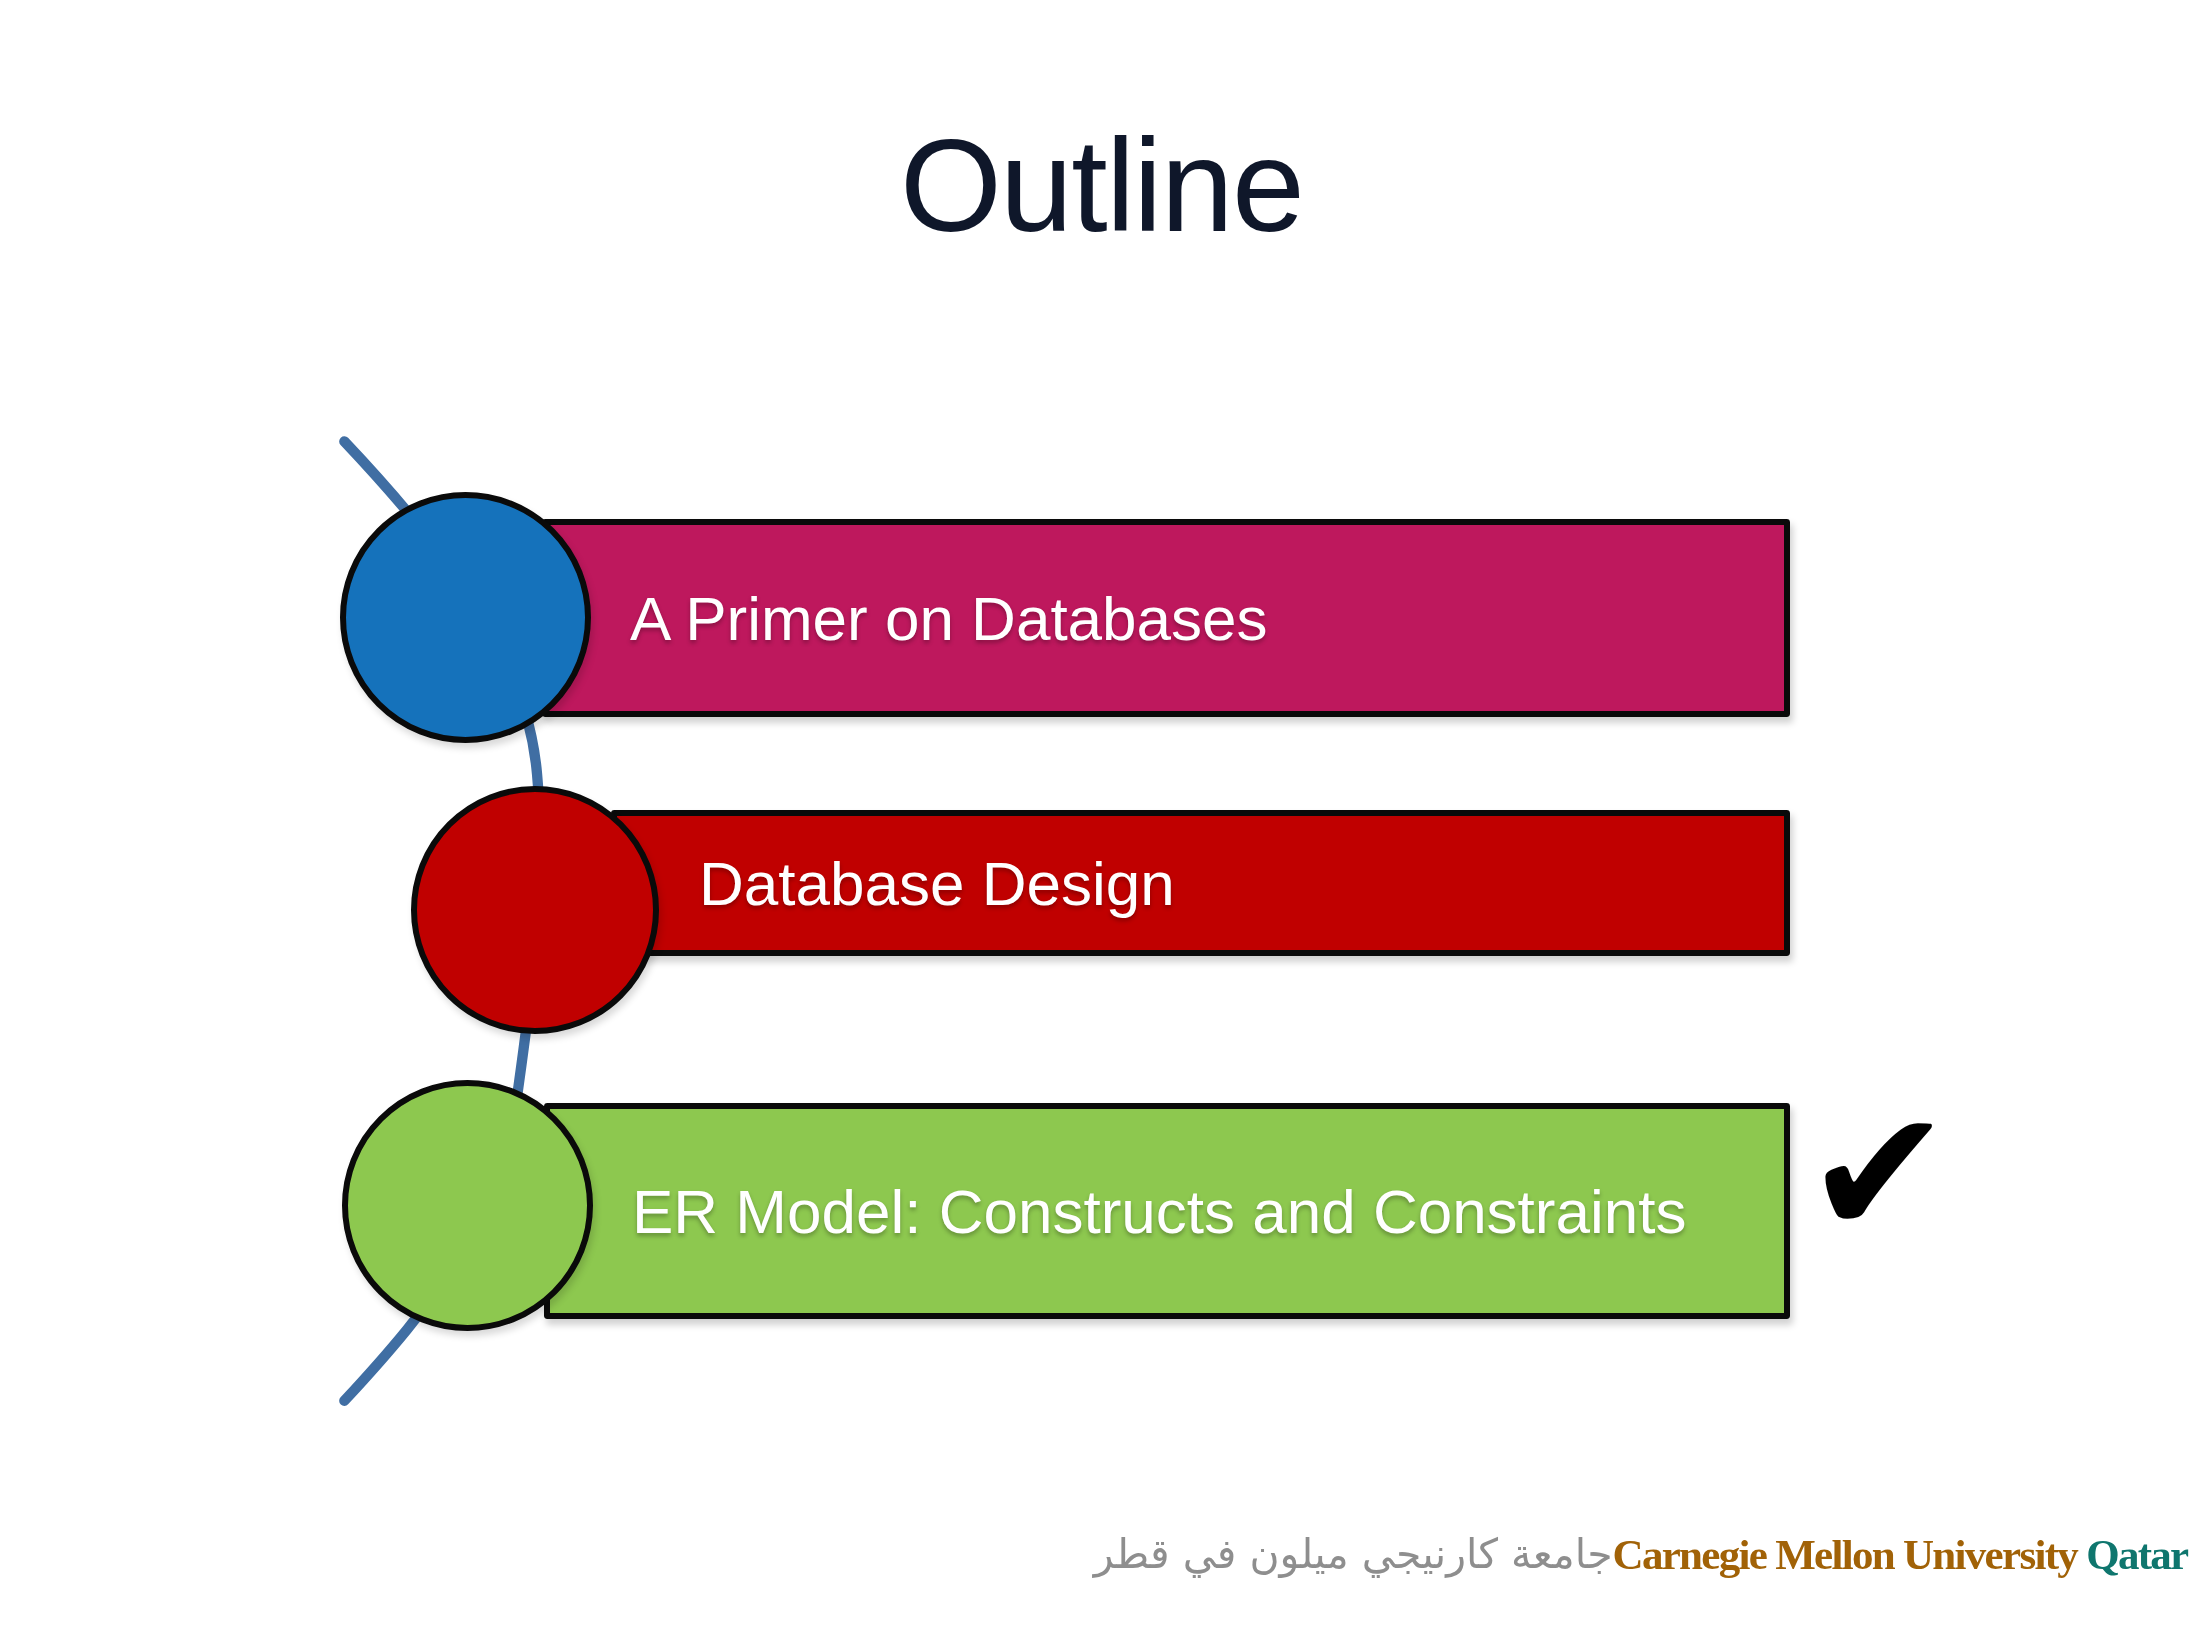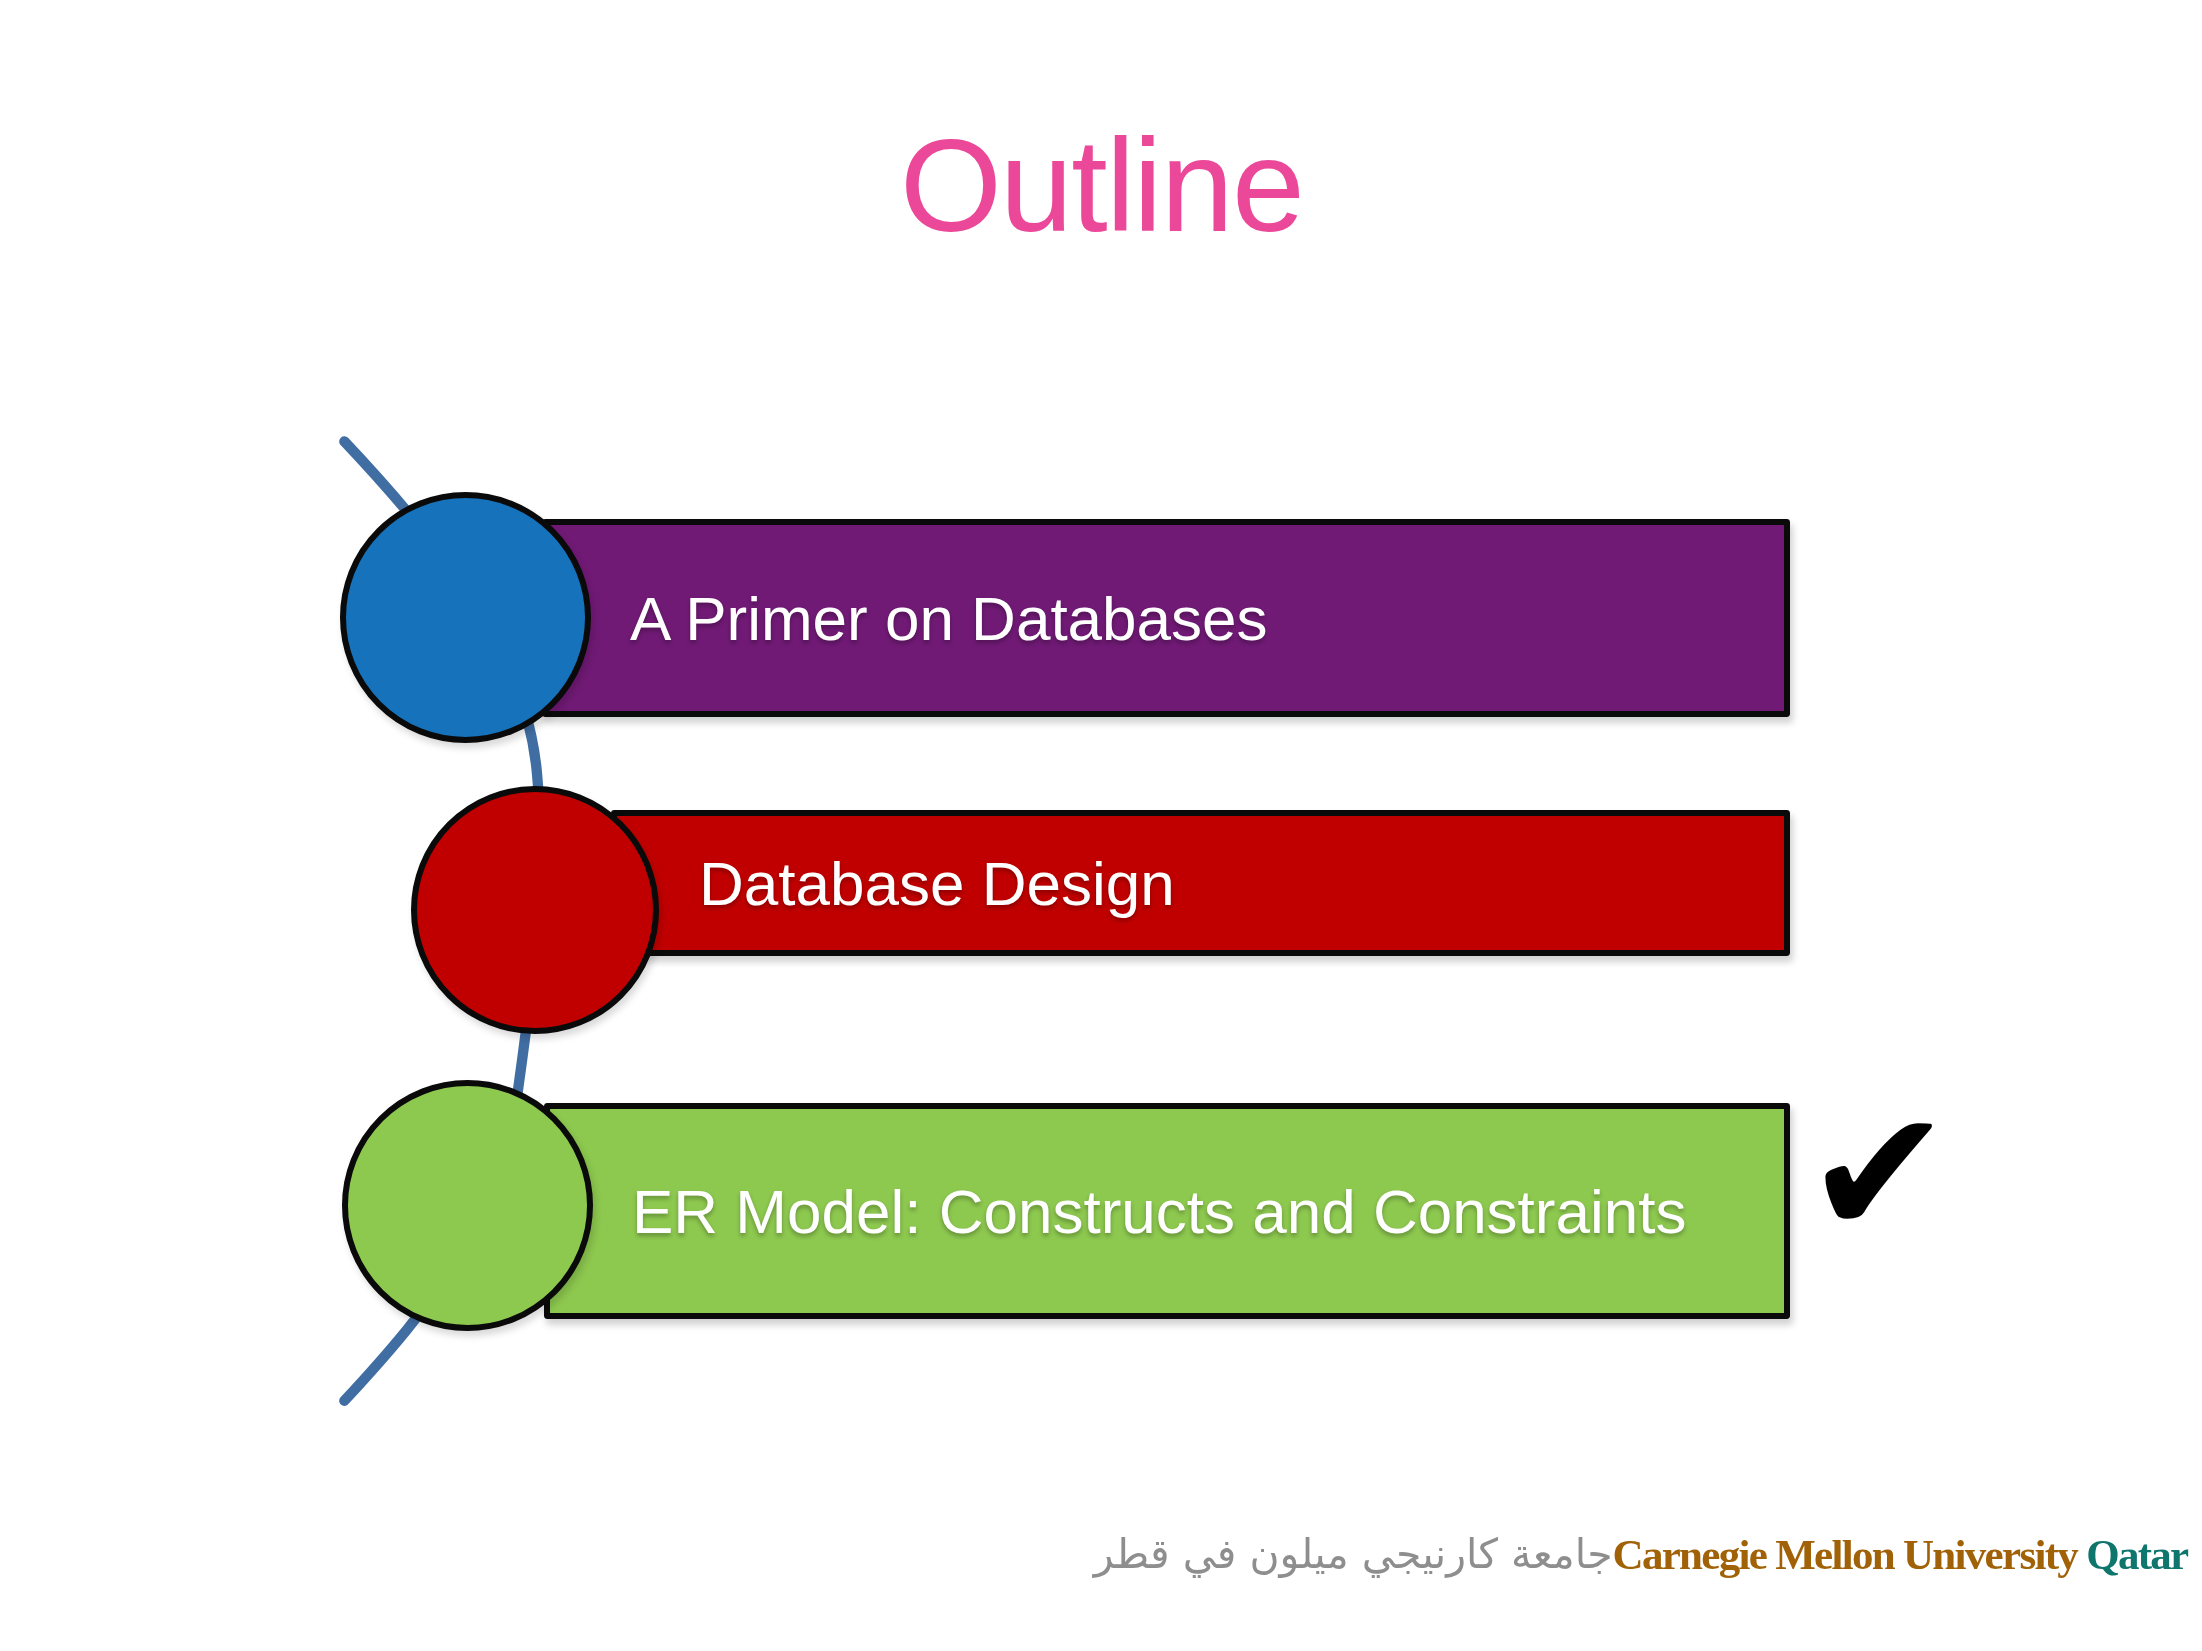--- a/index.html
+++ b/index.html
@@ -17,21 +17,21 @@
   }
   .slide-title {
     position: absolute;
     top: 110px;
     left: 0;
     width: 100%;
     text-align: center;
     font-size: 131px;
     font-weight: 400;
     letter-spacing: -1.7px;
-    color: #ec4899;
+    color: #0f172a;
   }
   .connector-svg {
     position: absolute;
     left: 0;
     top: 0;
     z-index: 1;
   }
   .outline-bar {
     position: absolute;
     box-sizing: border-box;
@@ -106,21 +106,21 @@
 <body>
 
 <div class="slide">
 
   <div class="slide-title">Outline</div>
 
   <svg class="connector-svg" width="2203" height="1652" viewBox="0 0 2560 1920">
     <path d="M 400 513 C 520 640, 612 760, 624 900 C 636 1030, 618 1150, 600 1280 C 578 1420, 505 1515, 400 1628" fill="none" stroke-width="12" stroke-linecap="round" style="stroke: rgb(64, 110, 163);"></path>
   </svg>
 
-  <div class="outline-bar bar-1" style="background: #701a75; align-items: center;">
+  <div class="outline-bar bar-1" style="background: #be185d; align-items: center;">
     <span class="bar-label">A Primer on Databases</span>
   </div>
   <div class="bullet-circle circle-1" style="background: rgb(21, 114, 187);"></div>
 
   <div class="outline-bar bar-2" style="background: rgb(192, 0, 0);">
     <span class="bar-label">Database Design</span>
   </div>
   <div class="bullet-circle circle-2" style="background: rgb(192, 0, 0);"></div>
 
   <div class="outline-bar bar-3" style="background: rgb(141, 200, 79);">

